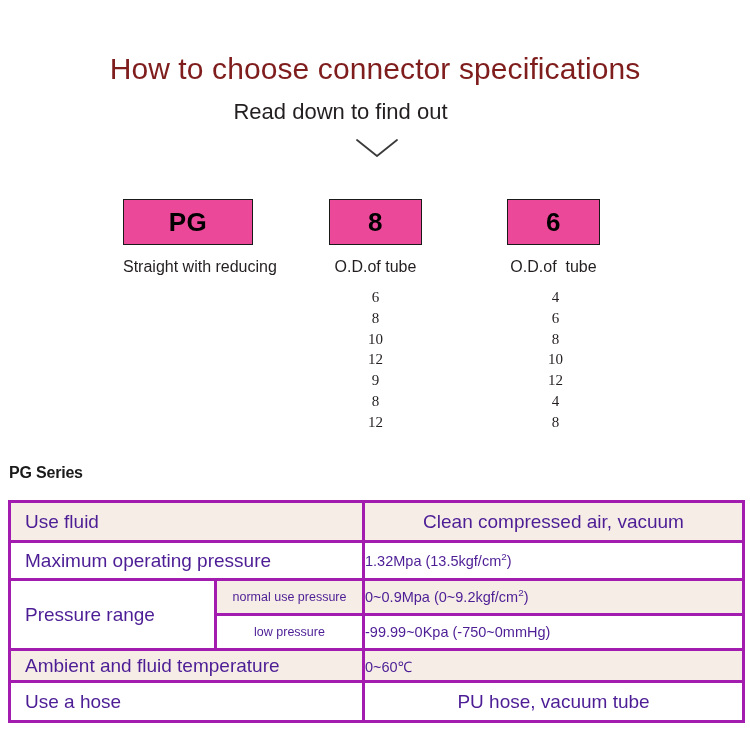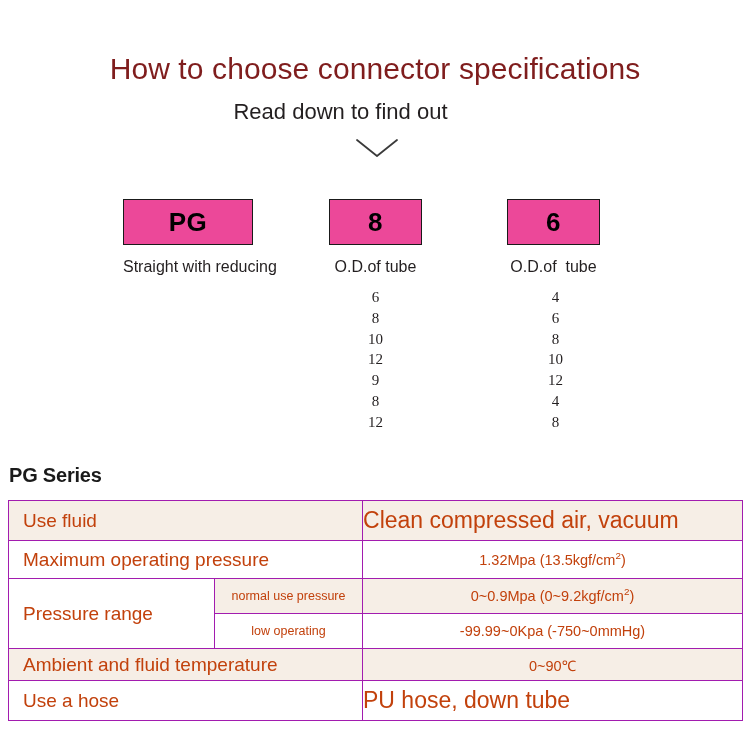--- a/index.html
+++ b/index.html
@@ -93,59 +93,59 @@
   }
   .numcol-1 { left: 329px; }
   .numcol-2 { left: 509px; }
   .numcol div { height: 20.8px; }
 
   
   .series-heading {
     position: absolute;
     left: 9px;
     top: 464px;
-    font-size: 20px;
+    font-size: 16px;
     font-weight: bold;
     letter-spacing: -0.2px;
     color: #1a1a1a;
   }
 
   
   .spec-table {
     position: absolute;
     left: 8px;
     top: 500px;
     width: 734px;
     border-collapse: collapse;
     table-layout: fixed;
   }
   .spec-table td {
-    border: 1px solid #a21caf;
+    border: 3px solid #a21caf;
     padding: 0 0 0 0;
     vertical-align: middle;
-    color: #c2410c;
+    color: #4c1d95;
   }
   .beige { background: #f6eee6; }
   .white { background: #ffffff; }
 
   .lbl-cell {
     font-size: 19px;
     padding-left: 14px !important;
     white-space: nowrap;
   }
   .sub-cell {
     font-size: 12.5px;
     text-align: center;
     margin-left: 16px;
   }
   .val-cell {
-    font-size: 23px;
+    text-align: center;
+    font-size: 19px;
   }
   .val-small {
-    text-align: center;
     font-size: 14.5px;
     margin-top: 21px;
   }
   .val-cell sup, .val-small sup {
     font-size: 0.68em;
     vertical-align: super;
     line-height: 0;
   }
   .rowh-40 { height: 40px; }
   .rowh-38 { height: 38px; }
@@ -215,27 +215,27 @@
 
     <tr class="rowh-35">
       <td class="white lbl-cell" rowspan="2">Pressure range</td>
       <td class="beige sub-cell">normal use pressure</td>
       <td class="beige val-small">
         <span>0~0.9Mpa  (0~9.2kgf/cm</span><sup>2</sup><span>)</span>
       </td>
     </tr>
 
     <tr class="rowh-35">
-      <td class="white sub-cell">low operating</td>
+      <td class="white sub-cell">low pressure</td>
       <td class="white val-small">-99.99~0Kpa  (-750~0mmHg)</td>
     </tr>
 
     <tr class="rowh-32">
       <td class="beige lbl-cell" colspan="2">Ambient and fluid temperature</td>
-      <td class="beige val-small">0~90℃</td>
+      <td class="beige val-small">0~60℃</td>
     </tr>
 
     <tr class="rowh-40">
       <td class="white lbl-cell" colspan="2">Use a hose</td>
-      <td class="white val-cell">PU hose, down tube</td>
+      <td class="white val-cell">PU hose, vacuum tube</td>
     </tr>
   </tbody>
 </table>
 
 </body></html>

